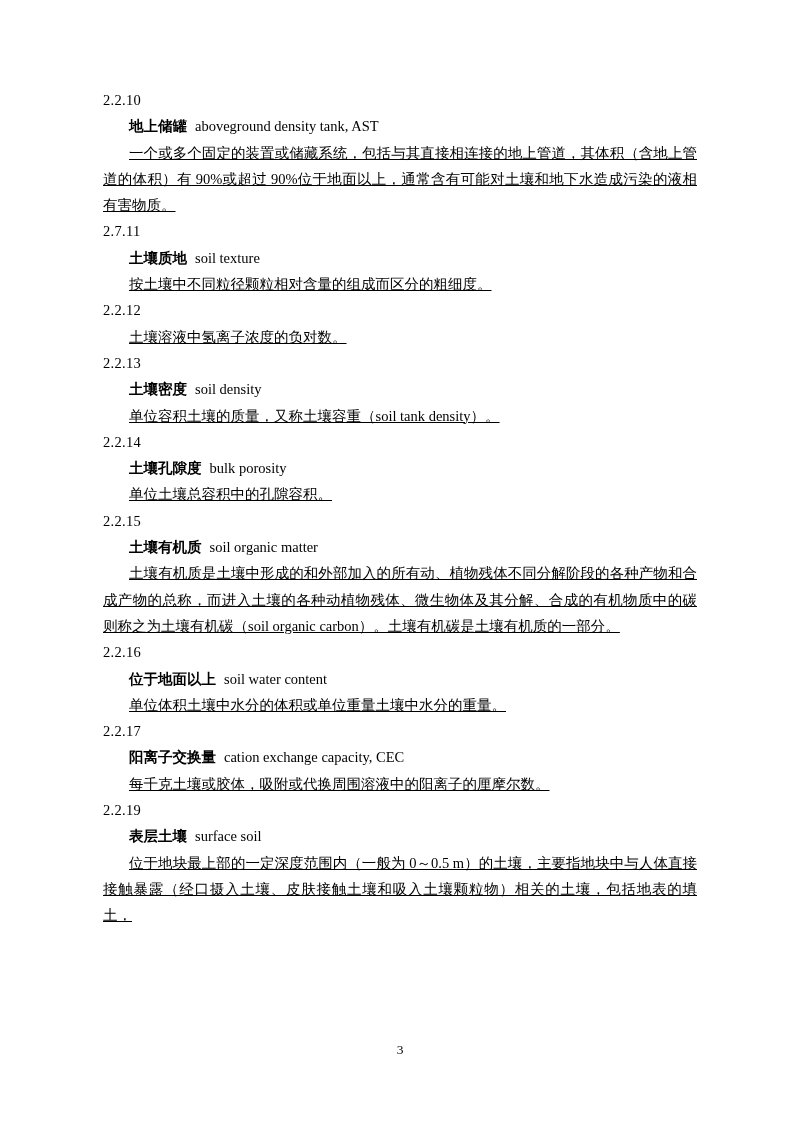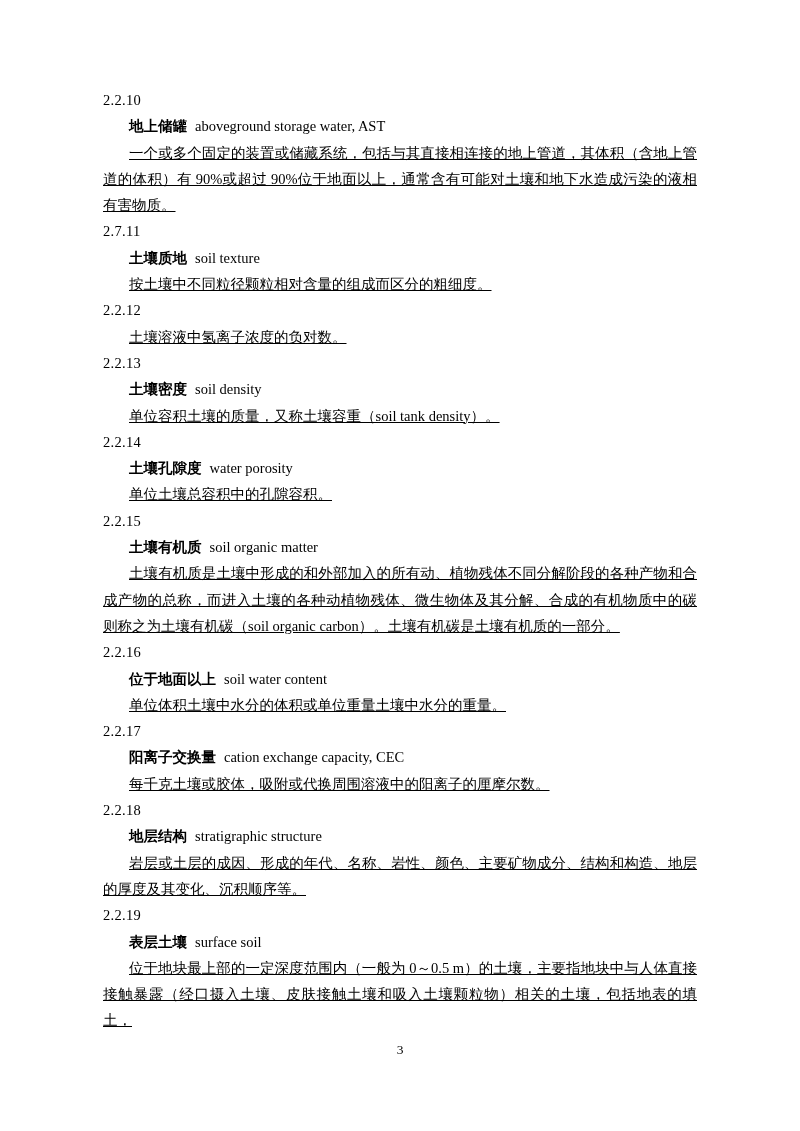--- a/index.html
+++ b/index.html
@@ -61,21 +61,21 @@
   }
 </style>
 </head>
 <body>
 
 <div class="page">
 
   <div class="content" id="sections-container">
     <section class="term-section">
       <div class="sec-num">2.2.10</div>
-      <div class="term-line"><span class="term-zh">地上储罐</span><span class="term-en">aboveground storage water, AST</span></div>
+      <div class="term-line"><span class="term-zh">地上储罐</span><span class="term-en">aboveground density tank, AST</span></div>
       <p class="definition">一个或多个固定的装置或储藏系统，包括与其直接相连接的地上管道，其体积（含地上管道的体积）有 90%或超过 90%位于地面以上，通常含有可能对土壤和地下水造成污染的液相有害物质。</p>
     </section>
 
     <section class="term-section">
       <div class="sec-num">2.7.11</div>
       <div class="term-line"><span class="term-zh">土壤质地</span><span class="term-en">soil texture</span></div>
       <p class="definition">按土壤中不同粒径颗粒相对含量的组成而区分的粗细度。</p>
     </section>
 
     <section class="term-section">
@@ -84,21 +84,21 @@
     </section>
 
     <section class="term-section">
       <div class="sec-num">2.2.13</div>
       <div class="term-line"><span class="term-zh">土壤密度</span><span class="term-en">soil density</span></div>
       <p class="definition">单位容积土壤的质量，又称土壤容重（soil tank density）。</p>
     </section>
 
     <section class="term-section">
       <div class="sec-num">2.2.14</div>
-      <div class="term-line"><span class="term-zh">土壤孔隙度</span><span class="term-en">water porosity</span></div>
+      <div class="term-line"><span class="term-zh">土壤孔隙度</span><span class="term-en">bulk porosity</span></div>
       <p class="definition">单位土壤总容积中的孔隙容积。</p>
     </section>
 
     <section class="term-section">
       <div class="sec-num">2.2.15</div>
       <div class="term-line"><span class="term-zh">土壤有机质</span><span class="term-en">soil organic matter</span></div>
       <p class="definition">土壤有机质是土壤中形成的和外部加入的所有动、植物残体不同分解阶段的各种产物和合成产物的总称，而进入土壤的各种动植物残体、微生物体及其分解、合成的有机物质中的碳则称之为土壤有机碳（soil organic carbon）。土壤有机碳是土壤有机质的一部分。</p>
     </section>
 
     <section class="term-section">
@@ -106,25 +106,20 @@
       <div class="term-line"><span class="term-zh">位于地面以上</span><span class="term-en">soil water content</span></div>
       <p class="definition">单位体积土壤中水分的体积或单位重量土壤中水分的重量。</p>
     </section>
 
     <section class="term-section">
       <div class="sec-num">2.2.17</div>
       <div class="term-line"><span class="term-zh">阳离子交换量</span><span class="term-en">cation exchange capacity, CEC</span></div>
       <p class="definition">每千克土壤或胶体，吸附或代换周围溶液中的阳离子的厘摩尔数。</p>
     </section>
 
-    <section class="term-section">
-      <div class="sec-num">2.2.18</div>
-      <div class="term-line"><span class="term-zh">地层结构</span><span class="term-en">stratigraphic structure</span></div>
-      <p class="definition">岩层或土层的成因、形成的年代、名称、岩性、颜色、主要矿物成分、结构和构造、地层的厚度及其变化、沉积顺序等。</p>
-    </section>
 
     <section class="term-section">
       <div class="sec-num">2.2.19</div>
       <div class="term-line"><span class="term-zh">表层土壤</span><span class="term-en">surface soil</span></div>
       <p class="definition">位于地块最上部的一定深度范围内（一般为 0～0.5 m）的土壤，主要指地块中与人体直接接触暴露（经口摄入土壤、皮肤接触土壤和吸入土壤颗粒物）相关的土壤，包括地表的填土，</p>
     </section>
   </div>
 
   <div class="footer">3</div>
 

